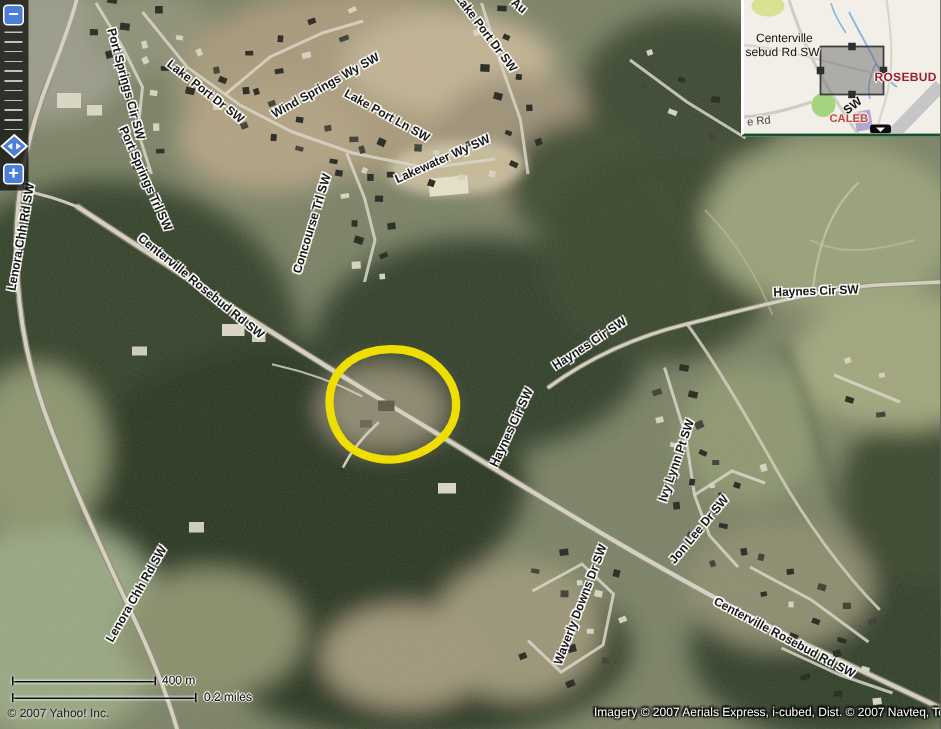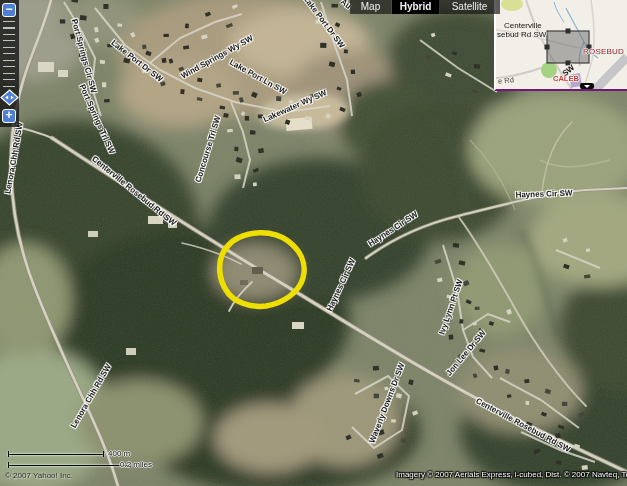--- a/index.html
+++ b/index.html
@@ -18,21 +18,21 @@
   
   #maptype{position:absolute;top:0;left:350px;height:14px;display:flex;z-index:30;background:rgba(0,0,0,.3);}
   .seg{
     height:14px;line-height:14px;text-align:center;color:#f2f2f2;font-size:10px;
     background:rgba(30,30,30,.55);border-right:1px solid rgba(90,90,90,.6);cursor:pointer;
   }
   .seg.active{background:#000;font-weight:bold;}
   
   #inset{
     position:absolute;left:494px;top:0;width:131px;height:89px;z-index:25;
-    background:#f2efe8;border-left:2px solid #fff;border-bottom:2px solid #701a75;overflow:hidden;
+    background:#f2efe8;border-left:2px solid #fff;border-bottom:2px solid #14532d;overflow:hidden;
   }
   #inset svg{position:absolute;left:0;top:0;}
   .inslabel{position:absolute;font-size:8px;color:#111;white-space:nowrap;
     text-shadow:-1px 0 0 #f2efe8,1px 0 0 #f2efe8,0 -1px 0 #f2efe8,0 1px 0 #f2efe8;}
   
   #navstrip{position:absolute;left:0;top:0;width:19px;height:127px;background:rgba(12,12,12,.75);z-index:30;}
   .navbtn{
     position:absolute;left:2px;width:14px;height:14px;box-sizing:border-box;
     background:#4d7fd6;border:1px solid #fff;border-radius:3px;color:#fff;
     font-size:12px;font-weight:bold;line-height:11px;text-align:center;cursor:pointer;
@@ -305,25 +305,20 @@
       <span class="roadlabel" style="left: 393px; top: 229px; transform: translate(-50%, -50%) rotate(-33deg);">Haynes Cir SW</span>
       <span class="roadlabel" style="left: 544px; top: 194px; transform: translate(-50%, -50%) rotate(-2deg);">Haynes Cir SW</span>
       <span class="roadlabel" style="left: 341px; top: 285px; transform: translate(-50%, -50%) rotate(-65deg);">Haynes Cir SW</span>
       <span class="roadlabel" style="left: 451px; top: 307px; transform: translate(-50%, -50%) rotate(-71deg);">Ivy Lynn Pt SW</span>
       <span class="roadlabel" style="left: 466px; top: 353px; transform: translate(-50%, -50%) rotate(-50deg);">Jon Lee Dr SW</span>
       <span class="roadlabel" style="left: 387px; top: 403px; transform: translate(-50%, -50%) rotate(-69deg);">Waverly Downs Dr SW</span>
       <span class="roadlabel" style="left: 91px; top: 396px; transform: translate(-50%, -50%) rotate(-60deg);">Lenora Chh Rd SW</span>
       <span class="roadlabel" style="left: 523px; top: 425px; transform: translate(-50%, -50%) rotate(28deg);">Centerville Rosebud Rd SW</span>
     </div>
 
-  <div id="maptype">
-    <div class="seg" style="width:41px">Map</div>
-    <div class="seg active" style="width:47px">Hybrid</div>
-    <div class="seg" style="width:59px">Satellite</div>
-  </div>
 
   <div id="inset">
     <svg width="131" height="89" viewBox="0 0 131 89">
       <rect width="131" height="89" fill="#f2efe8"></rect>
       <ellipse cx="16" cy="4" rx="11" ry="7" fill="#d9df93"></ellipse>
       <path d="M 70 8 C 76 20, 82 30, 88 42 C 92 50, 96 54, 102 58" stroke="#88b4dc" stroke-width="1.2" fill="none"></path>
       <path d="M 88 42 C 84 50, 82 58, 84 66" stroke="#88b4dc" stroke-width="1.1" fill="none"></path>
       <path d="M 58 2 C 60 10, 64 16, 68 22" stroke="#88b4dc" stroke-width="1" fill="none"></path>
       <path d="M 98 91 L 131 57" stroke="#c6c5c8" stroke-width="9" fill="none"></path>
       <path d="M 30 0 C 38 25, 50 50, 62 68 C 68 78, 72 84, 76 89" stroke="#cfccc4" stroke-width="2" fill="none"></path>
@@ -337,21 +332,21 @@
       <rect x="69.5" y="60.5" width="5" height="5" fill="#2e2e2e"></rect>
       <rect x="48.5" y="44.5" width="5" height="5" fill="#2e2e2e"></rect>
       <rect x="90.5" y="44.5" width="5" height="5" fill="#2e2e2e"></rect>
       <g>
         <rect x="84" y="83" width="14" height="6" rx="2" fill="#0a0a0a"></rect>
         <path d="M 88 85 L 94 85 L 91 88 Z" fill="#ffffff"></path>
       </g>
     </svg>
     <span class="inslabel" style="left:8px;top:21px">Centerville</span>
     <span class="inslabel" style="left:1px;top:30px">sebud Rd SW</span>
-    <span class="inslabel" style="left:87px;top:47px;font-weight:normal;color:#9b2033;font-size:8px;letter-spacing:.2px">ROSEBUD</span>
+    <span class="inslabel" style="left:87px;top:47px;font-weight:bold;color:#9b2033;font-size:8px;letter-spacing:.2px">ROSEBUD</span>
     <span class="inslabel" style="left:57px;top:74px;font-weight:bold;color:#c24646;font-size:7.5px">CALEB</span>
     <span class="inslabel" style="left:66px;top:66px;font-weight:bold;transform:rotate(-38deg)">SW</span>
     <span class="inslabel" style="left:2px;top:76px;font-size:7.5px;color:#444;transform:rotate(-6deg)">e Rd</span>
   </div>
 
   <div id="navstrip">
     <div class="navbtn" style="top:3px">−</div>
     <div id="zoom-slider"></div>
     <div id="pan-control">
       <svg width="19" height="17" viewBox="0 0 19 17">
@@ -364,18 +359,18 @@
   </div>
 
   <div class="scaleline" style="left:8px;top:454px;width:96px"></div>
   <div class="scaletick" style="left:8px;top:451px"></div>
   <div class="scaletick" style="left:103px;top:451px"></div>
   <span class="scalelabel" style="left:108px;top:449px">400 m</span>
 
   <div class="scaleline" style="left:8px;top:465px;width:123px"></div>
   <div class="scaletick" style="left:8px;top:462px"></div>
   <div class="scaletick" style="left:130px;top:462px"></div>
-  <span class="scalelabel" style="left:120px;top:460px">0.2 miles</span>
+  <span class="scalelabel" style="left:136px;top:460px">0.2 miles</span>
 
   <span id="copyright-left">© 2007 Yahoo! Inc.</span>
   <span id="attribution-right">Imagery © 2007 Aerials Express, i-cubed, Dist. © 2007 Navteq, Tele</span>
 
 </div>
 
 </body></html>

